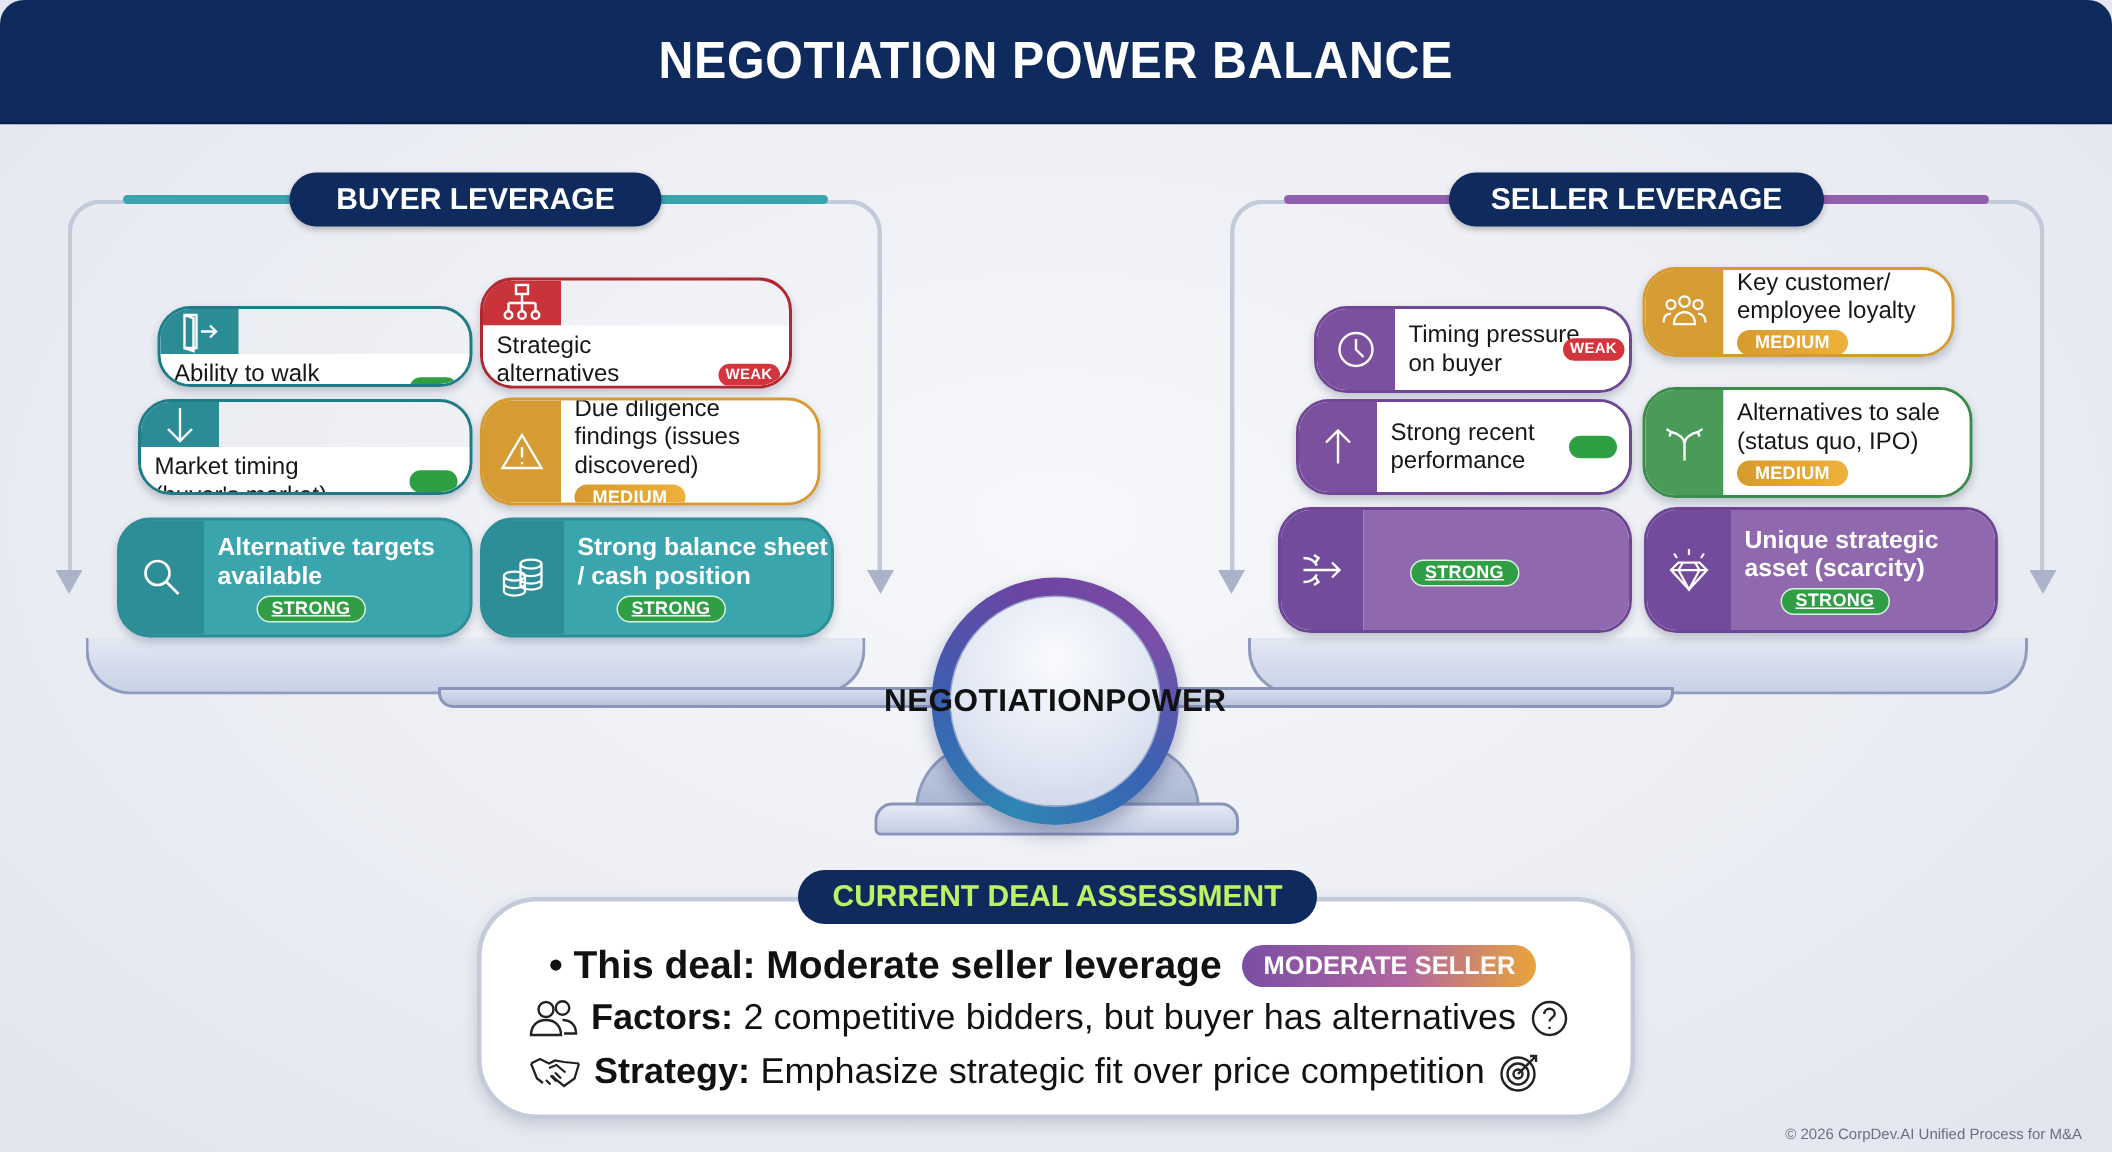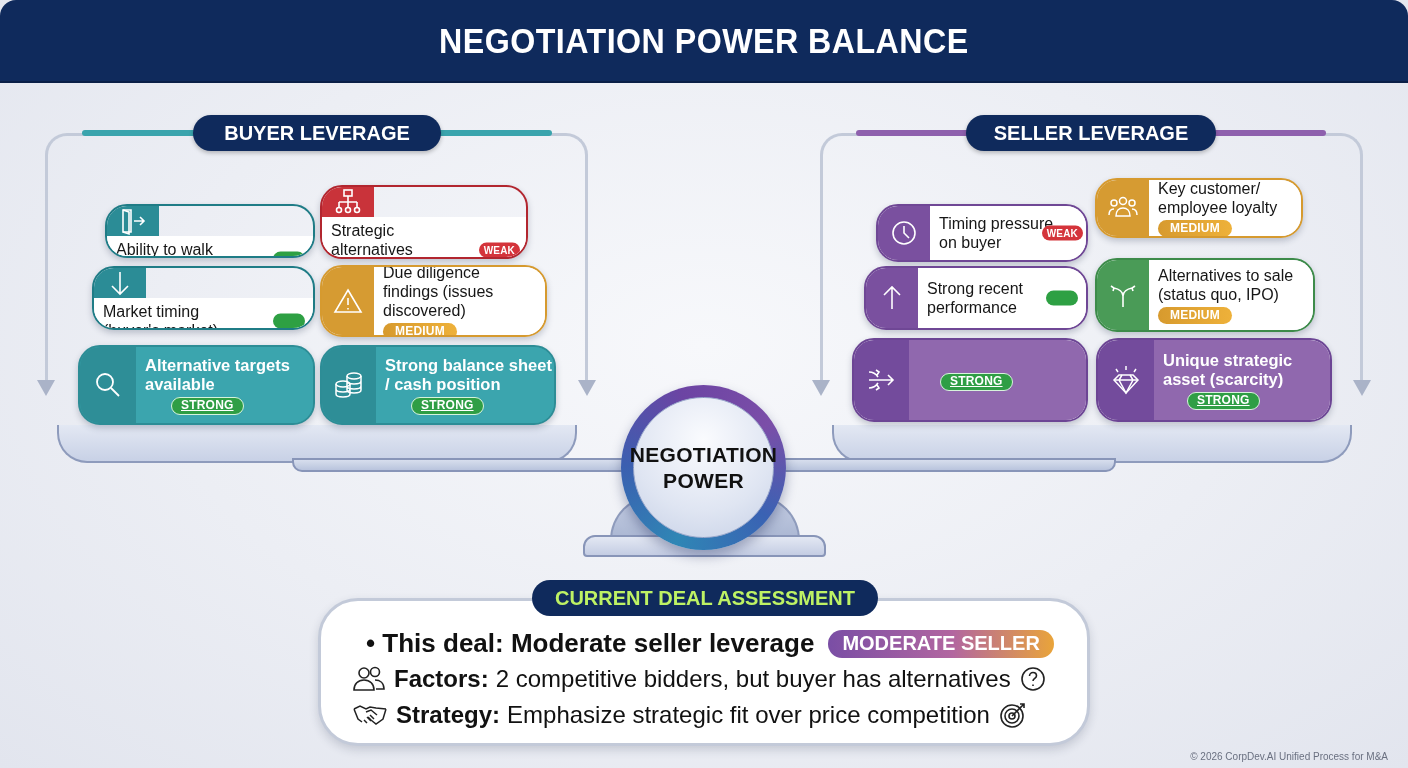--- a/index.html
+++ b/index.html
@@ -114,21 +114,21 @@
     border: 2px solid #8e9bbc; border-bottom: none;
   }
   .dial {
     position: absolute; left: 621px; top: 385px; width: 165px; height: 165px; border-radius: 50%;
     background: conic-gradient(from 200deg, #2f86b5, #3b5fb0, #6c44a3, #7b4ea8, #3a62b3, #2f86b5);
     box-shadow: 0 6px 12px rgba(30,40,90,0.35);
   }
   .dial-inner {
     position: absolute; left: 12px; top: 12px; right: 12px; bottom: 12px; border-radius: 50%;
     background: radial-gradient(circle at 50% 30%, #fafbfe 0%, #dfe5f2 60%, #c6d0e6 100%);
-    display: flex; flex-direction: column; align-items: center; justify-content: center;
+    display: flex; flex-direction: row; align-items: center; justify-content: center;
     border: 1px solid #9aa8cc;
   }
   .dial-inner span { font-weight: 700; font-size: 21px; line-height: 26px; color: #111; letter-spacing: 0.3px; }
   
   .assess {
     position: absolute; left: 318px; top: 598px; width: 772px; height: 148px;
     background: #fff; border: 3px solid #c3cad9; border-radius: 40px;
     box-shadow: 0 4px 10px rgba(40,50,80,0.18);
   }
   .assess-pill {
@@ -136,21 +136,21 @@
     border-radius: 18px; background: #0f2a5c; color: #bef264; font-weight: 700; font-size: 20px;
     display: flex; align-items: center; justify-content: center;
   }
   .line { position: absolute; display: flex; align-items: center; white-space: nowrap; }
   .l1 { left: 366px; top: 628px; font-size: 26px; font-weight: 700; }
   .l2 { left: 352px; top: 665px; font-size: 24px; }
   .l3 { left: 352px; top: 700px; font-size: 24px; }
   .mod-badge {
     margin-left: 14px; height: 28px; padding: 0 14px; border-radius: 14px;
     background: linear-gradient(90deg, #7a4ea5, #b266a0 55%, #e9a43a);
-    color: #fff; font-size: 20px; font-weight: 700; display: flex; align-items: center;
+    color: #fff; font-size: 17px; font-weight: 700; display: flex; align-items: center;
   }
   .bold { font-weight: 700; margin-right: 7px; }
   .footer {
     position: absolute; right: 20px; bottom: 6px; font-size: 10px; color: #6a7080;
   }
 </style>
 </head>
 <body>
 
 <div class="header">

